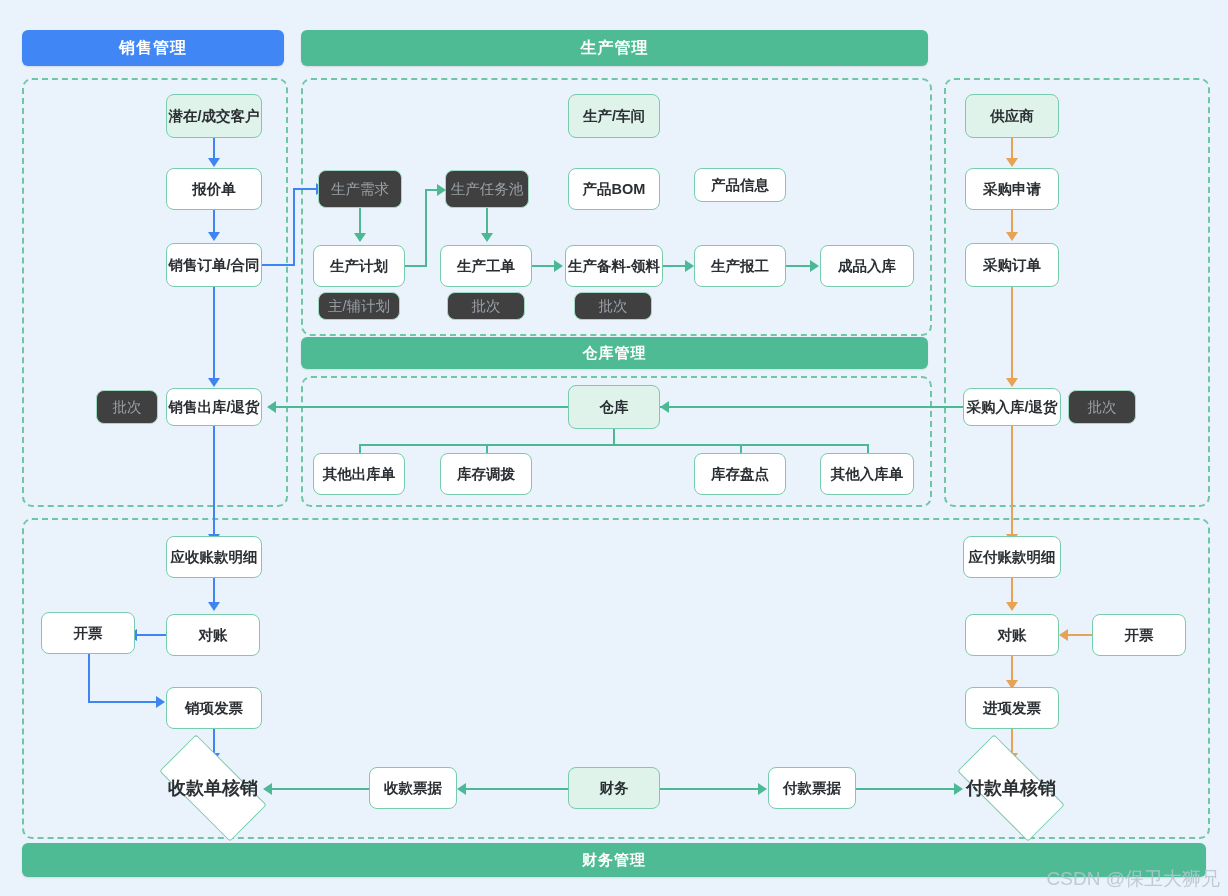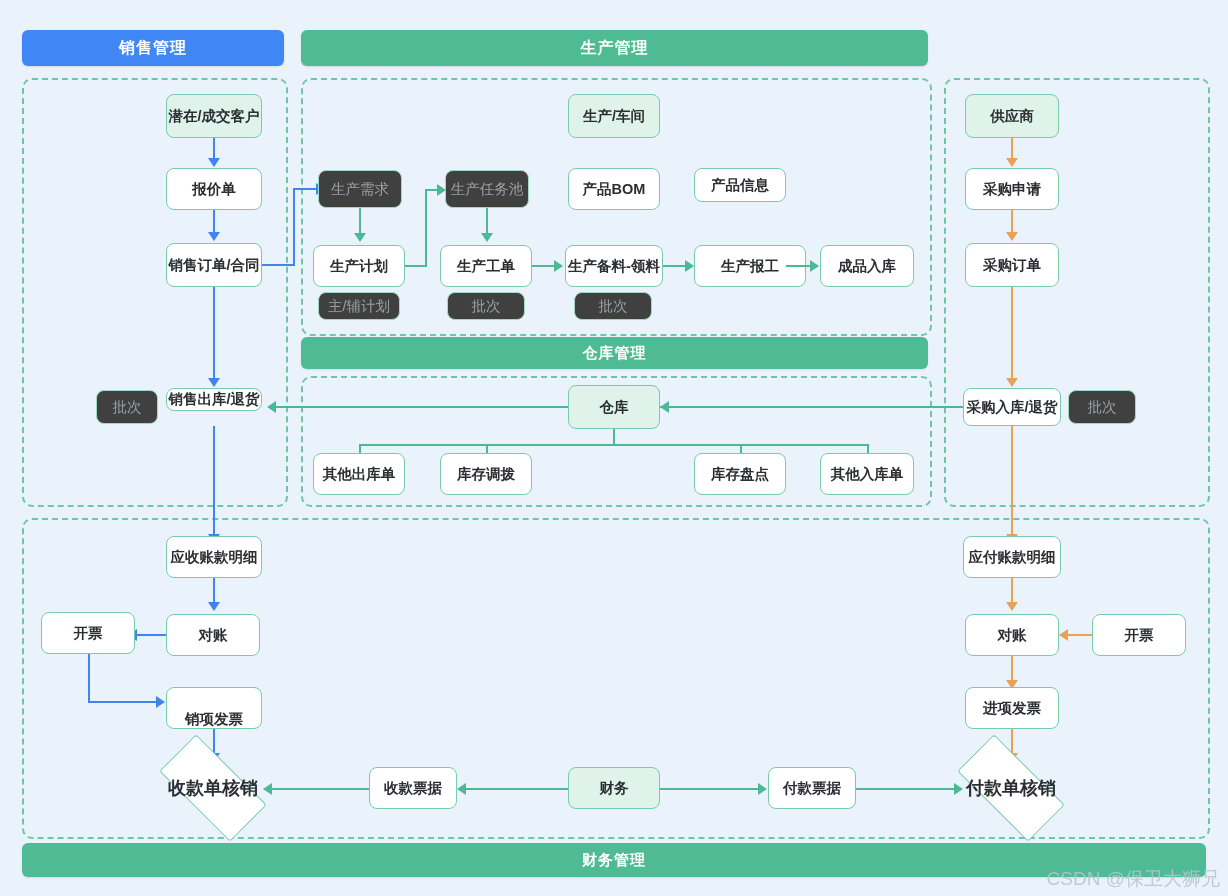--- a/index.html
+++ b/index.html
@@ -94,21 +94,21 @@
   <div class="ln v c-blue" style="left:293px;top:188px;height:78px;"></div>
   <div class="ln h c-blue" style="left:293px;top:188px;width:25px;"></div>
   <div class="ah right a-blue" style="left:316px;top:183px;"></div>
 
   <div class="ln v c-blue" style="left:213px;top:287px;height:93px;"></div>
   <div class="ah down a-blue" style="left:208px;top:378px;"></div>
 
   <div class="node gray" style="left:96px;top:390px;width:62px;height:34px;">
     <span>批次</span>
   </div>
-  <div class="node" style="left:166px;top:388px;width:96px;height:23px;">
+  <div class="node" style="left:166px;top:388px;width:96px;height:38px;">
     <span>销售出库/退货</span>
   </div>
 
   <div class="ln v c-blue" style="left:213px;top:426px;height:110px;"></div>
   <div class="ah down a-blue" style="left:208px;top:534px;"></div>
 
   <div class="node mint" style="left:568px;top:94px;width:92px;height:44px;">
     <span>生产/车间</span>
   </div>
 
@@ -145,21 +145,21 @@
   </div>
   <div class="ln h c-green" style="left:532px;top:265px;width:24px;"></div>
   <div class="ah right a-green" style="left:554px;top:260px;"></div>
 
   <div class="node" style="left:565px;top:245px;width:98px;height:42px;">
     <span>生产备料-领料</span>
   </div>
   <div class="ln h c-green" style="left:663px;top:265px;width:24px;"></div>
   <div class="ah right a-green" style="left:685px;top:260px;"></div>
 
-  <div class="node" style="left:694px;top:245px;width:112px;height:42px;">
+  <div class="node" style="left:694px;top:245px;width:92px;height:42px;">
     <span>生产报工</span>
   </div>
   <div class="ln h c-green" style="left:786px;top:265px;width:26px;"></div>
   <div class="ah right a-green" style="left:810px;top:260px;"></div>
 
   <div class="node" style="left:820px;top:245px;width:94px;height:42px;">
     <span>成品入库</span>
   </div>
 
   <div class="node gray" style="left:318px;top:292px;width:82px;height:28px;">
@@ -249,21 +249,21 @@
   <div class="ah left a-blue" style="left:128px;top:629px;"></div>
 
   <div class="node" style="left:41px;top:612px;width:94px;height:42px;">
     <span>开票</span>
   </div>
 
   <div class="ln v c-blue" style="left:88px;top:654px;height:48px;"></div>
   <div class="ln h c-blue" style="left:88px;top:701px;width:70px;"></div>
   <div class="ah right a-blue" style="left:156px;top:696px;"></div>
 
-  <div class="node" style="left:166px;top:687px;width:96px;height:42px;align-items:flex-end;">
+  <div class="node" style="left:166px;top:687px;width:96px;height:42px;">
     <span>销项发票</span>
   </div>
   <div class="ln v c-blue" style="left:213px;top:729px;height:26px;"></div>
   <div class="ah down a-blue" style="left:208px;top:753px;"></div>
 
   <div class="diamond" style="left:163px;top:762px;width:100px;height:52px;">
     <span class="dshape"></span>
     <span class="dlabel">收款单核销</span>
   </div>
 

